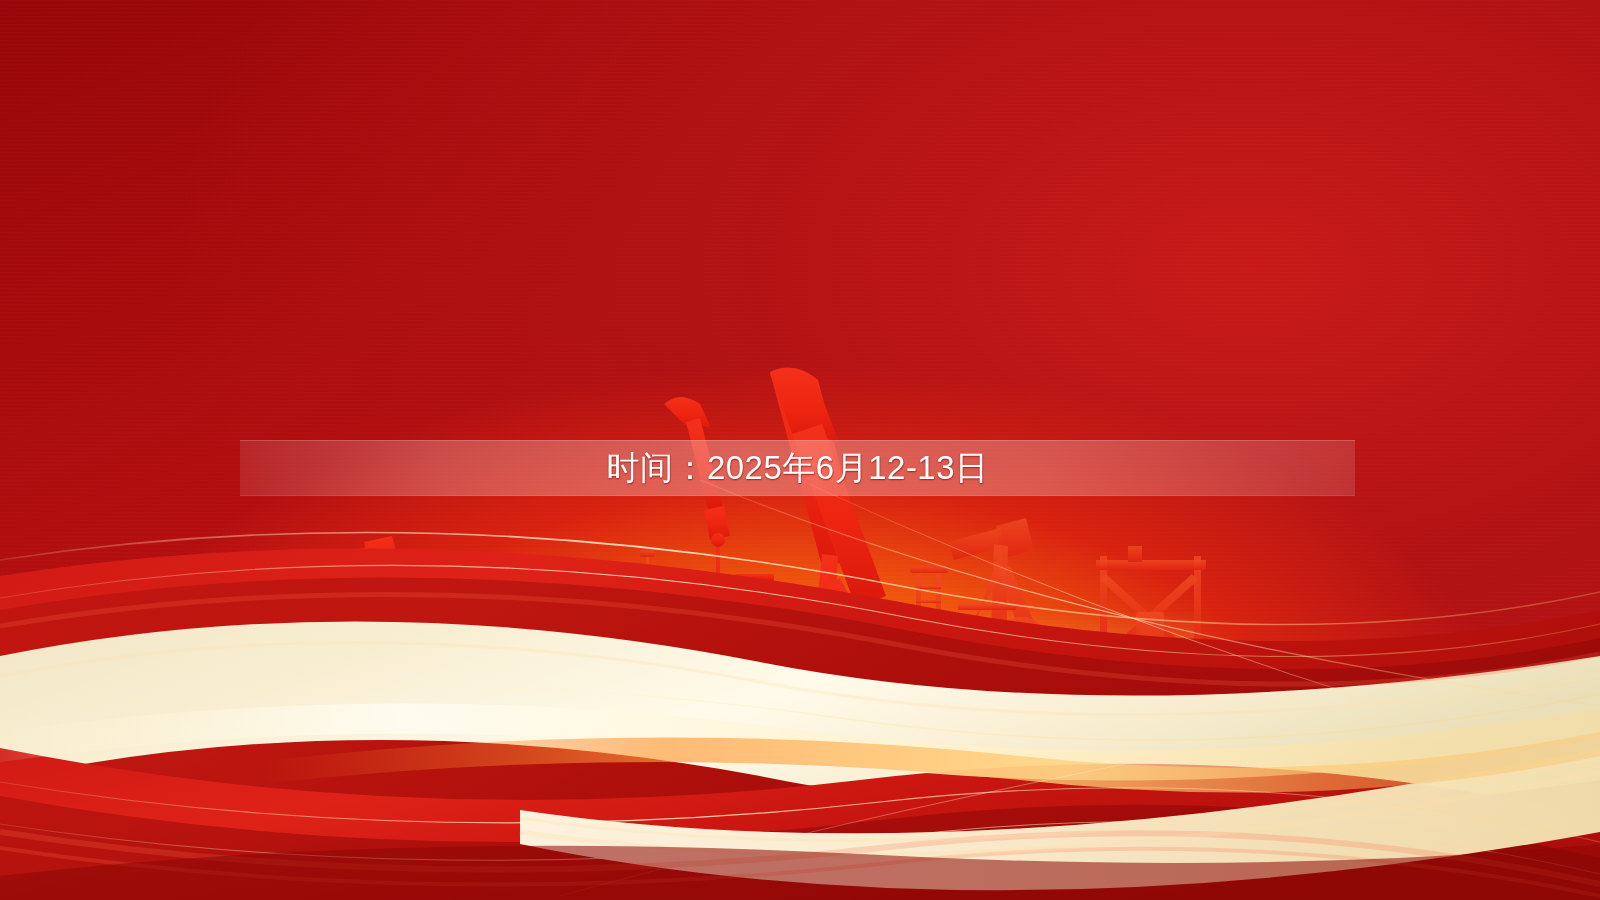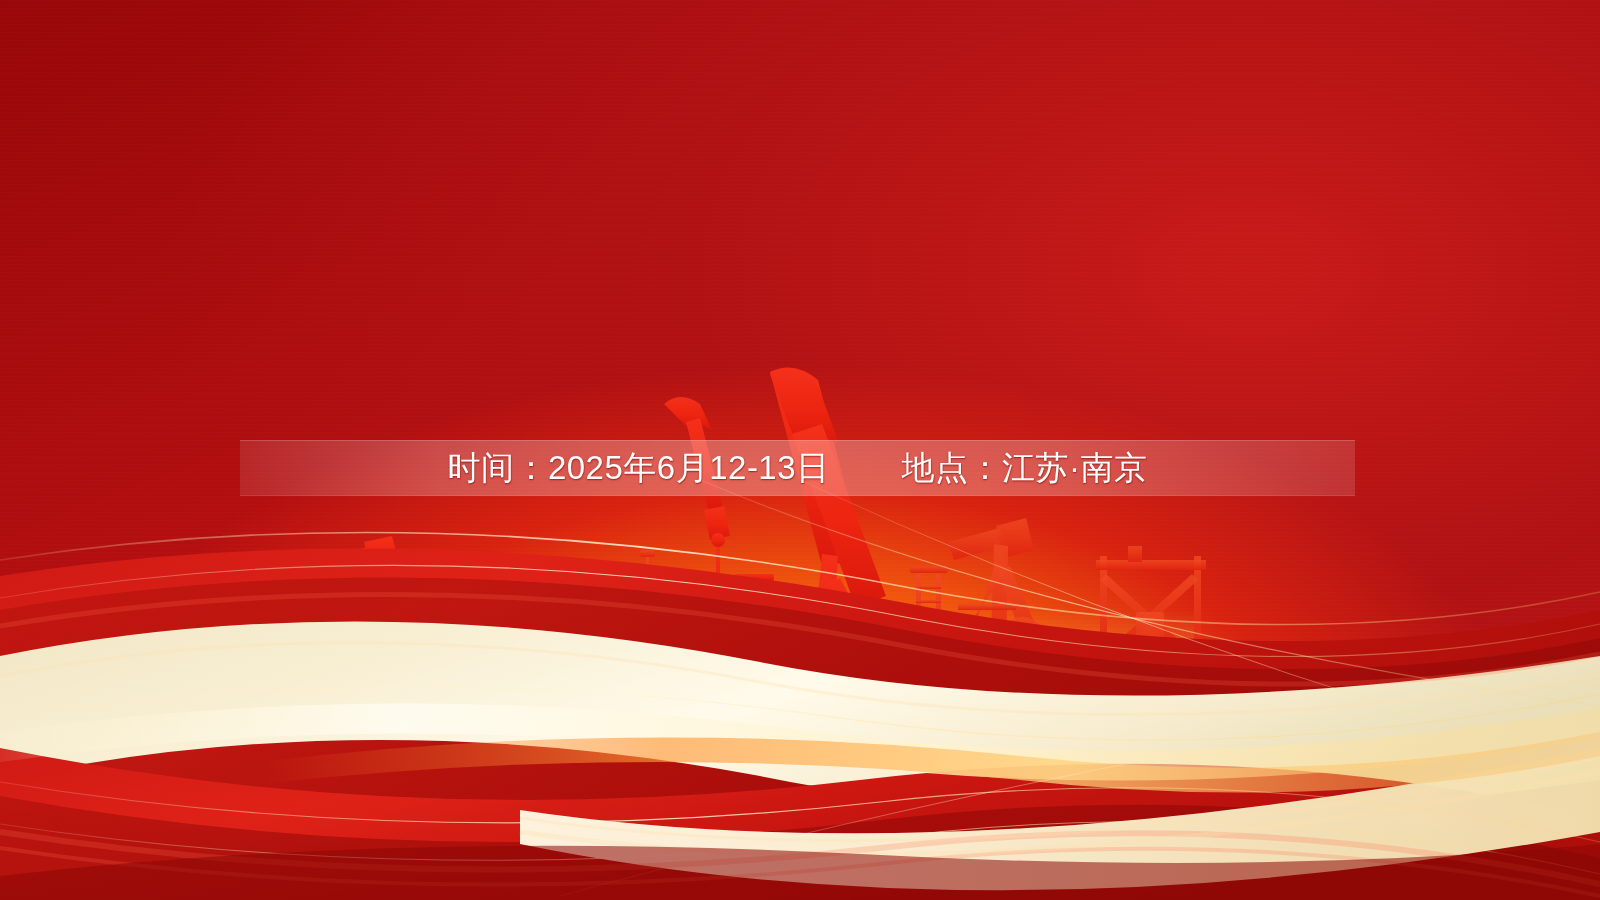--- a/index.html
+++ b/index.html
@@ -388,16 +388,15 @@
       <path d="M520,338 Q980,404 1600,278" stroke-width="3"></path>
       <path d="M0,196 Q360,126 760,202 Q1120,270 1600,196" stroke-width="3"></path>
     </g>
 
     <path d="M0,396 Q400,350 860,374 Q1260,396 1600,364 L1600,420 L0,420 Z" fill="#8d0706" opacity=".55"></path>
   </svg>
 
 
   <div class="info-bar">
     <span class="info-item">时间：2025年6月12-13日</span>
-    <span class="info-item">地点：江苏·南京</span>
   </div>
 
 </div>
 
 </body></html>

